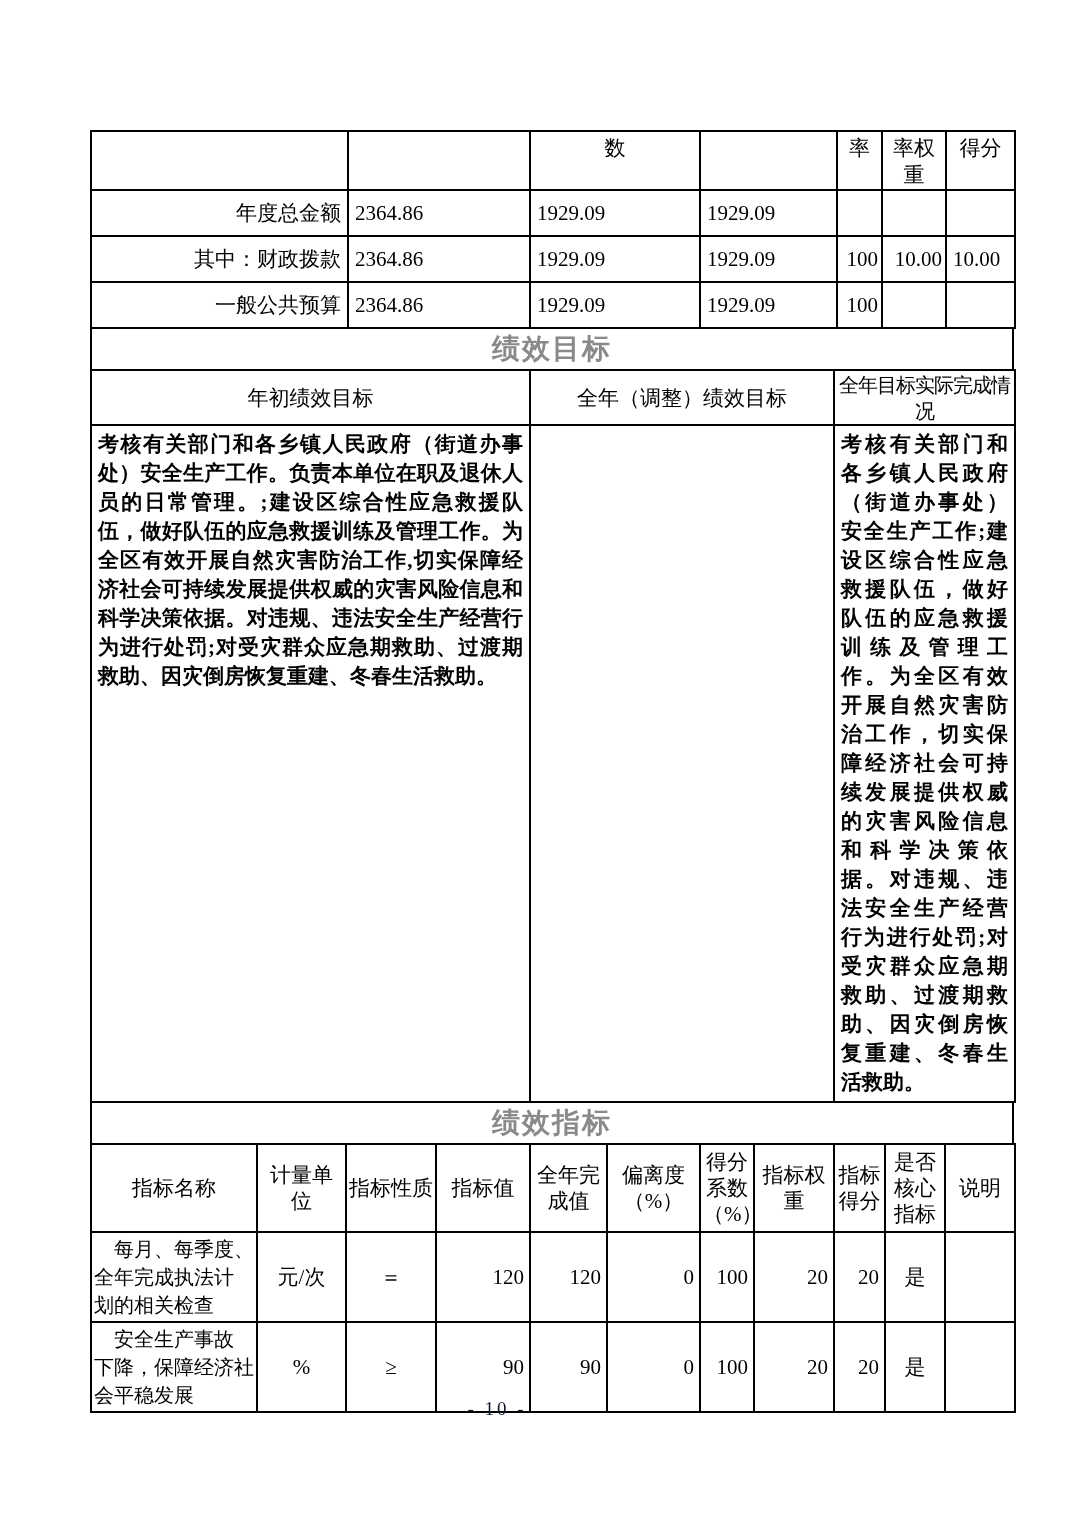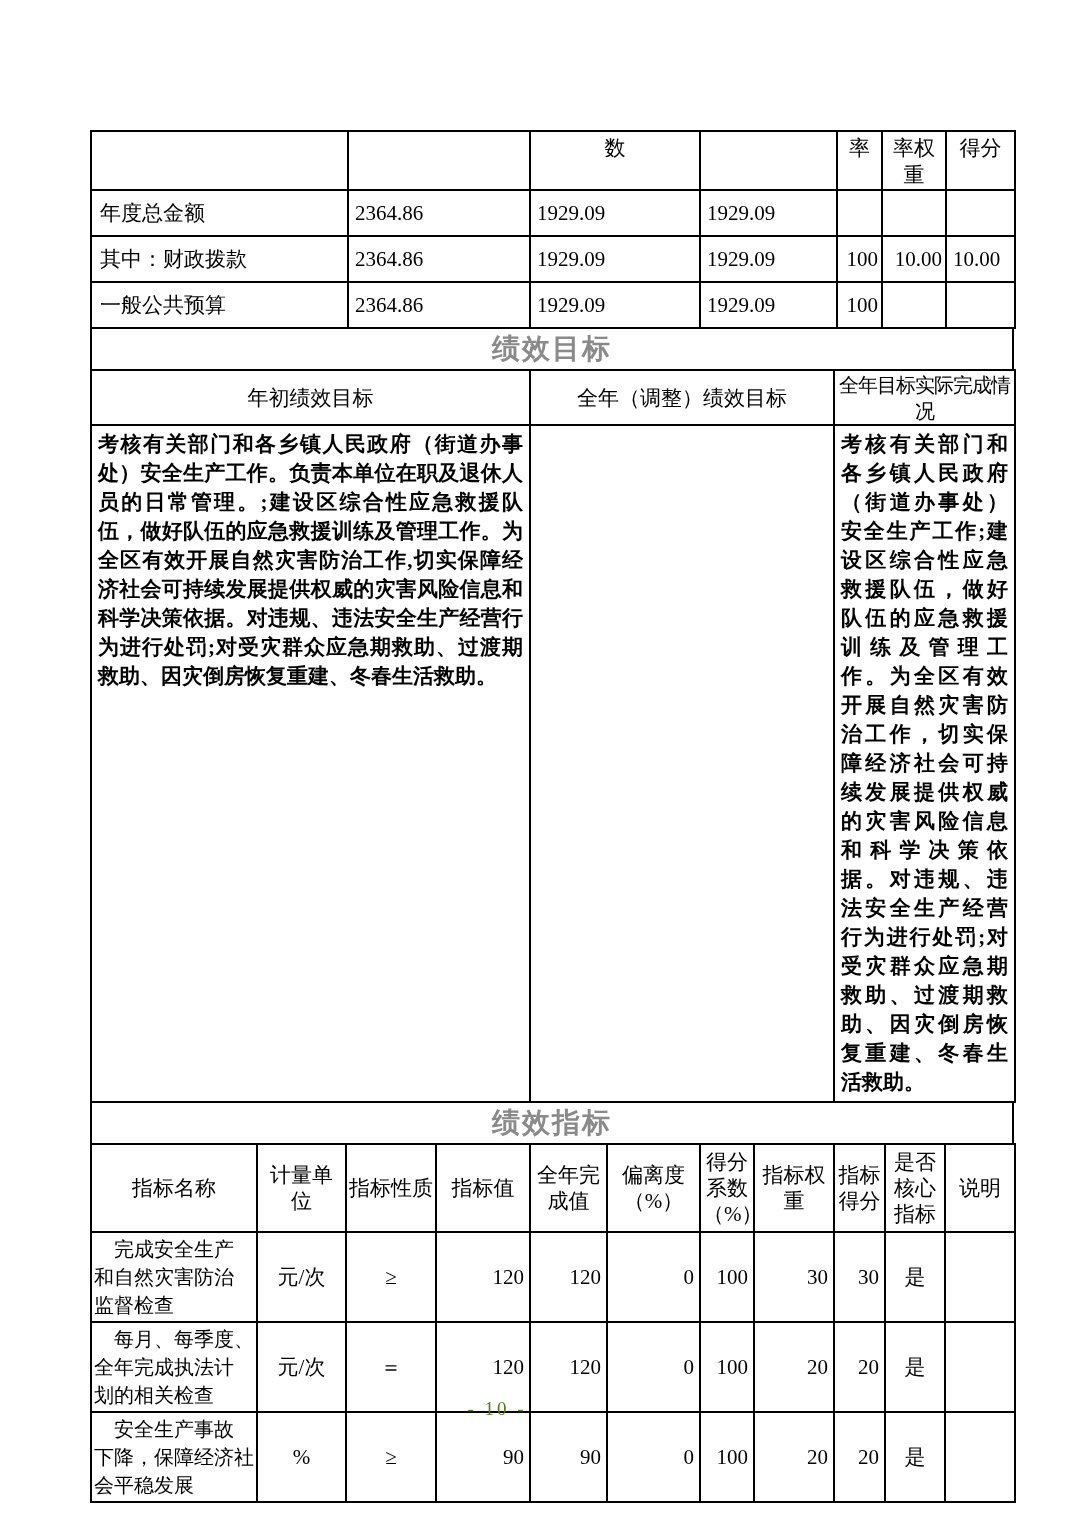--- a/index.html
+++ b/index.html
@@ -16,21 +16,21 @@
   table.band { border-collapse: collapse; table-layout: fixed; width: 924px; }
   table.band td { border: 2px solid #000; padding: 0 6px; font-size: 21px; overflow: hidden; }
 
   
   .t-budget tr.hdr { height: 57px; }
   .t-budget tr.r { height: 46px; }
   .t-budget tr.hdr td {
     vertical-align: top; text-align: center;
     padding-top: 3px; line-height: 27px; white-space: pre-line;
   }
-  .t-budget td.lbl { text-align: left; padding-left: 8px; vertical-align: middle; }
+  .t-budget td.lbl { text-align: right; padding-left: 8px; vertical-align: middle; }
   .t-budget td.num { text-align: left; padding-right: 6px; vertical-align: middle; margin-top: 19px; }
   .t-budget td.num-sm { text-align: right; padding-right: 3px; vertical-align: middle; padding-left: 2px; }
 
   
   .title-band {
     border: 2px solid #000; height: 44px;
     display: flex; align-items: center; justify-content: center;
     font-family: "Liberation Sans", "DejaVu Sans", sans-serif;
     font-weight: bold; font-size: 28px; color: #8a8a8a; letter-spacing: 2px;
   }
@@ -59,21 +59,21 @@
   .t-ind td.name {
     text-align: left; font-size: 20px; line-height: 28px;
     padding: 2px 2px; text-indent: 1em; white-space: pre-line;
     vertical-align: middle;
   }
   .t-ind td.num { text-align: right; padding-right: 5px; vertical-align: middle; }
   .t-ind td.ctr { text-align: center; vertical-align: middle; }
 
   .pagenum {
     position: absolute; left: 0; top: 1398px; width: 994px;
-    text-align: center; font-size: 19px; letter-spacing: 3px; color: #4d7c0f;
+    text-align: center; font-size: 19px; letter-spacing: 3px; color: #0f172a;
   }
 </style>
 </head>
 <body>
 
 <div class="page">
   <div class="doc">
 
     <table class="band t-budget">
       <colgroup>
@@ -181,35 +181,20 @@
         <td>指标权
 重</td>
         <td>指标
 得分</td>
         <td>是否
 核心
 指标</td>
         <td>说明</td>
       </tr>
       <tr class="r">
-        <td class="name">完成安全生产
-和自然灾害防治
-监督检查</td>
-        <td class="ctr">元/次</td>
-        <td class="ctr">≥</td>
-        <td class="num">120</td>
-        <td class="num">120</td>
-        <td class="num">0</td>
-        <td class="num">100</td>
-        <td class="num">30</td>
-        <td class="num">30</td>
-        <td class="ctr">是</td>
-        <td></td>
-      </tr>
-      <tr class="r">
         <td class="name">每月、每季度、
 全年完成执法计
 划的相关检查</td>
         <td class="ctr">元/次</td>
         <td class="ctr">＝</td>
         <td class="num">120</td>
         <td class="num">120</td>
         <td class="num">0</td>
         <td class="num">100</td>
         <td class="num">20</td>

